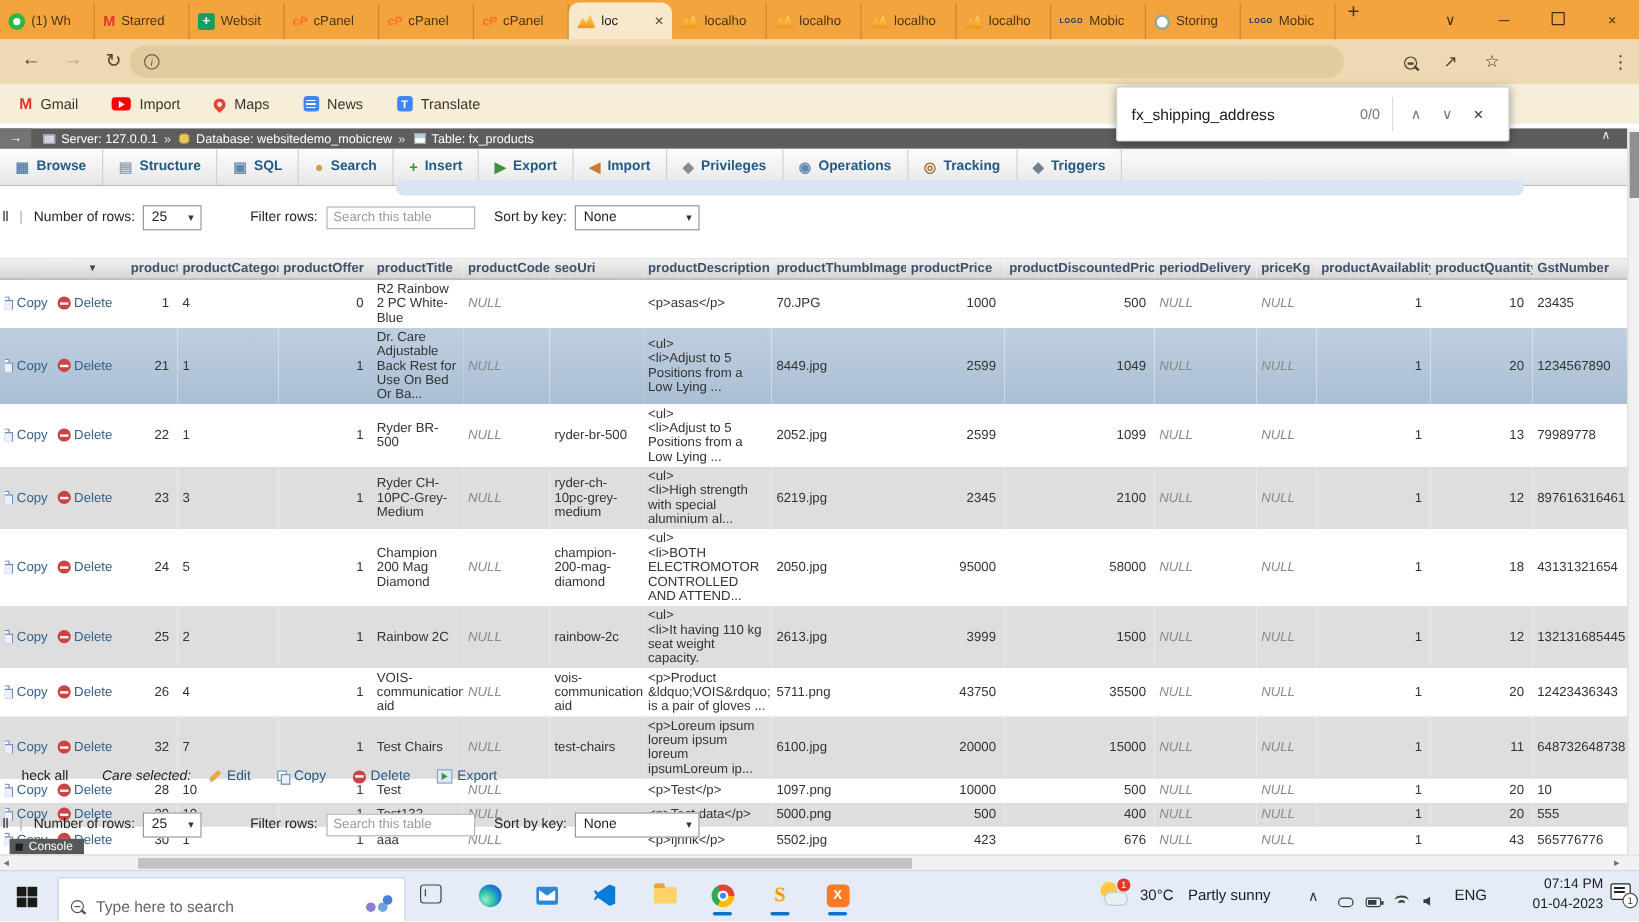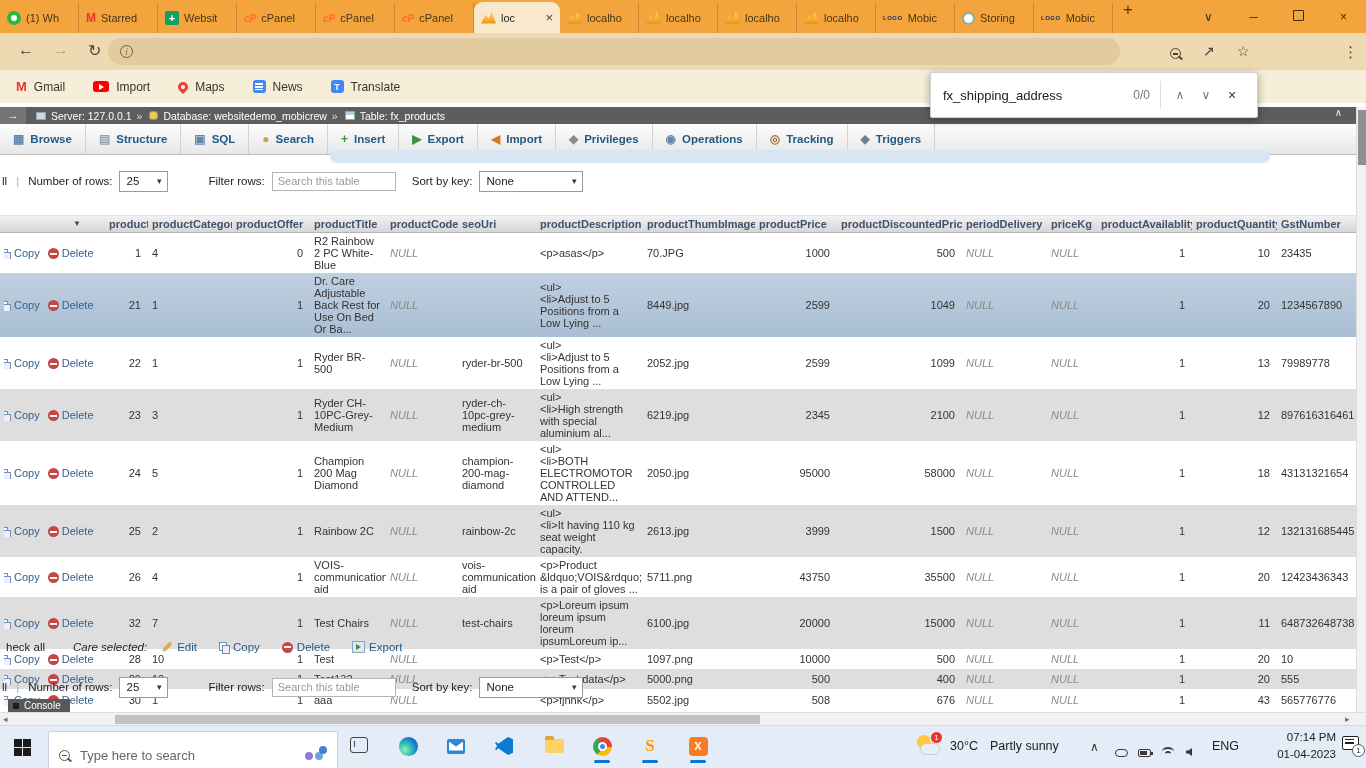--- a/index.html
+++ b/index.html
@@ -112,21 +112,21 @@
   td.gst{white-space:nowrap}
   td.actcell{white-space:nowrap;color:#35618a}
   .cutcopy{display:inline-block;width:7px;height:11px;overflow:hidden;vertical-align:-2px}
   .ico-copy{display:inline-block;width:10px;height:11px;position:relative;vertical-align:-2px}
   .ico-copy::before{content:"";position:absolute;left:0;top:0;width:6px;height:7px;background:#fff;border:1px solid #6c8eb8}
   .ico-copy::after{content:"";position:absolute;left:3px;top:3px;width:6px;height:7px;background:#eef;border:1px solid #6c8eb8}
   .ico-del{display:inline-block;width:11px;height:11px;border-radius:50%;background:#cc4343;position:relative;vertical-align:-2px;margin:0 3px 0 8px}
   .ico-del::after{content:"";position:absolute;left:2px;top:4.5px;width:7px;height:2px;background:#fff}
   .alink{color:#35618a}
   
-  #gridfoot{left:6px;top:636px;width:900px;height:22px;display:flex;align-items:center;font-size:11.5px;color:#222}
+  #gridfoot{left:18px;top:636px;width:900px;height:22px;display:flex;align-items:center;font-size:11.5px;color:#222}
   #gridfoot .ws{font-style:italic;margin:0 14px 0 28px}
   .fact{display:flex;align-items:center;margin-right:22px;color:#235a81}
   .ico-pencil{display:inline-block;width:12px;height:4px;background:linear-gradient(90deg,#c8c8c8 0 2px,#e8a93b 2px);
               transform:rotate(-45deg);border-radius:2px;margin-right:4px}
   .ico-exp{display:inline-block;width:11px;height:10px;background:#dfe9f2;border:1px solid #8aa4bb;position:relative;margin-right:4px}
   .ico-exp::after{content:"";position:absolute;left:3px;top:2px;border-left:5px solid #3f8f3f;border-top:3px solid transparent;border-bottom:3px solid transparent}
   .fact .ico-copy{margin-right:4px}
   .fact .ico-del{margin:0 4px 0 0}
   
   #console{left:8px;top:699px;width:62px;height:13px;background:#585858;color:#fff;font-size:10px;display:flex;align-items:center;padding-left:5px;box-sizing:border-box}
@@ -619,21 +619,21 @@
           <tr style="height: 22px;">
             <td class="actcell"><span class="cutcopy"><span class="ico-copy" style="margin-left: -4px;"></span></span><span class="alink"> Copy</span><span class="ico-del"></span><span class="alink">Delete</span></td>
             <td class="num">30</td>
             <td>1</td>
             <td class="num">1</td>
             <td>aaa</td>
             <td class="null">NULL</td>
             <td></td>
             <td class="desc">&lt;p&gt;fjhhk&lt;/p&gt;</td>
             <td>5502.jpg</td>
-            <td class="num">508</td>
+            <td class="num">423</td>
             <td class="num">676</td>
             <td class="null">NULL</td>
             <td class="null">NULL</td>
             <td class="num">1</td>
             <td class="num">43</td>
             <td class="gst">565776776</td>
           </tr>
         </tbody>
     </table>
   </div>

